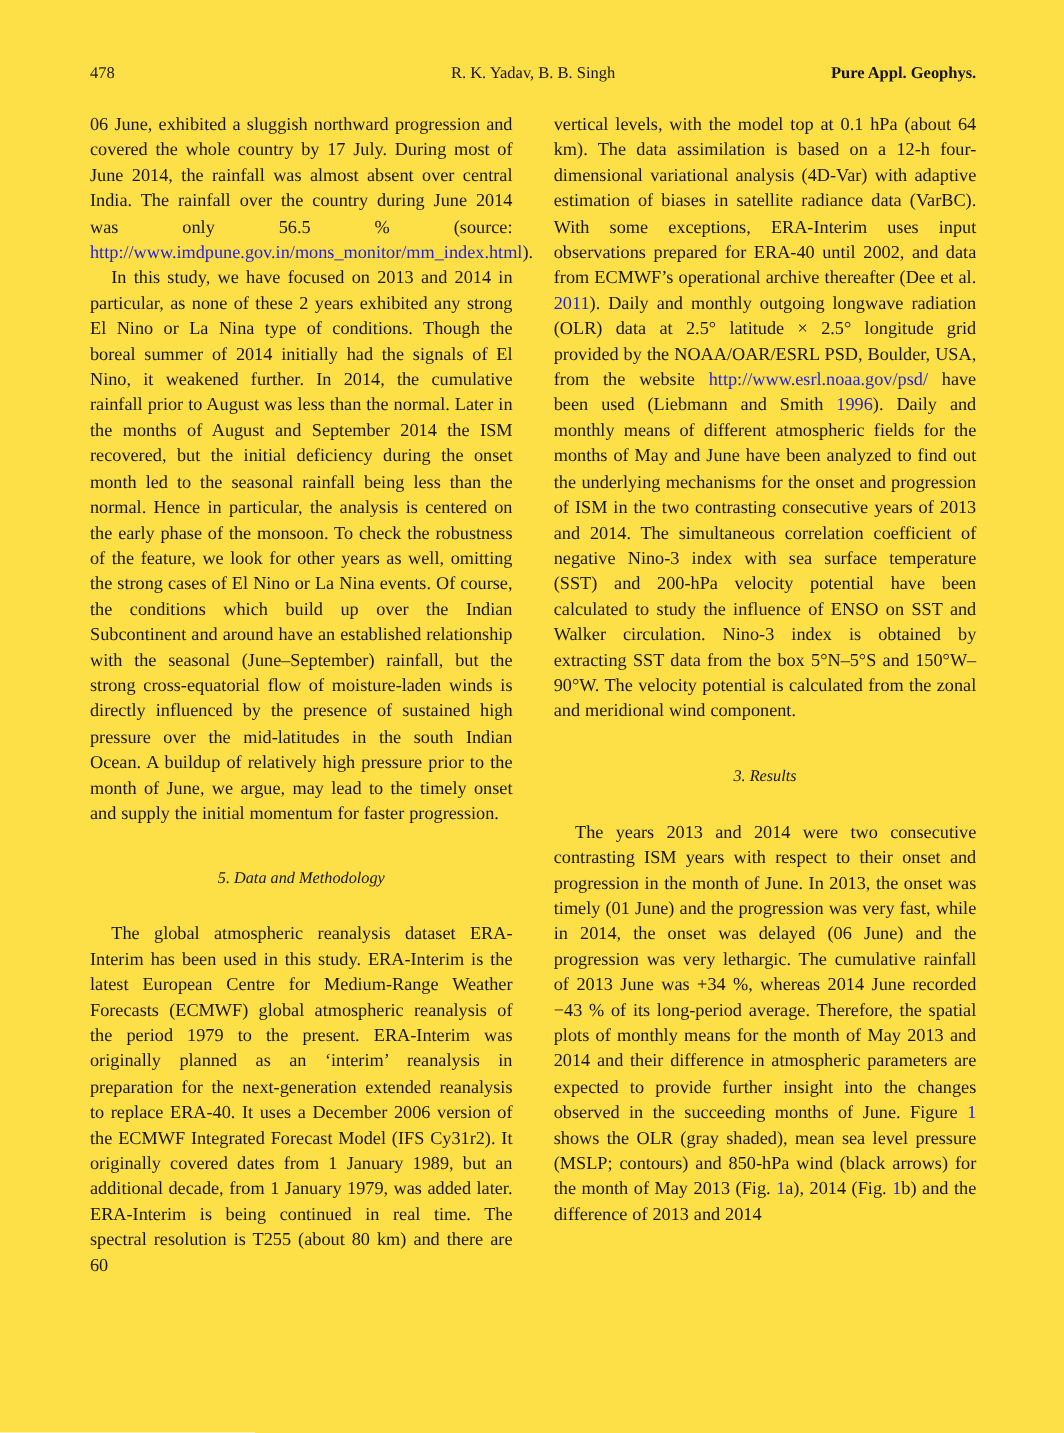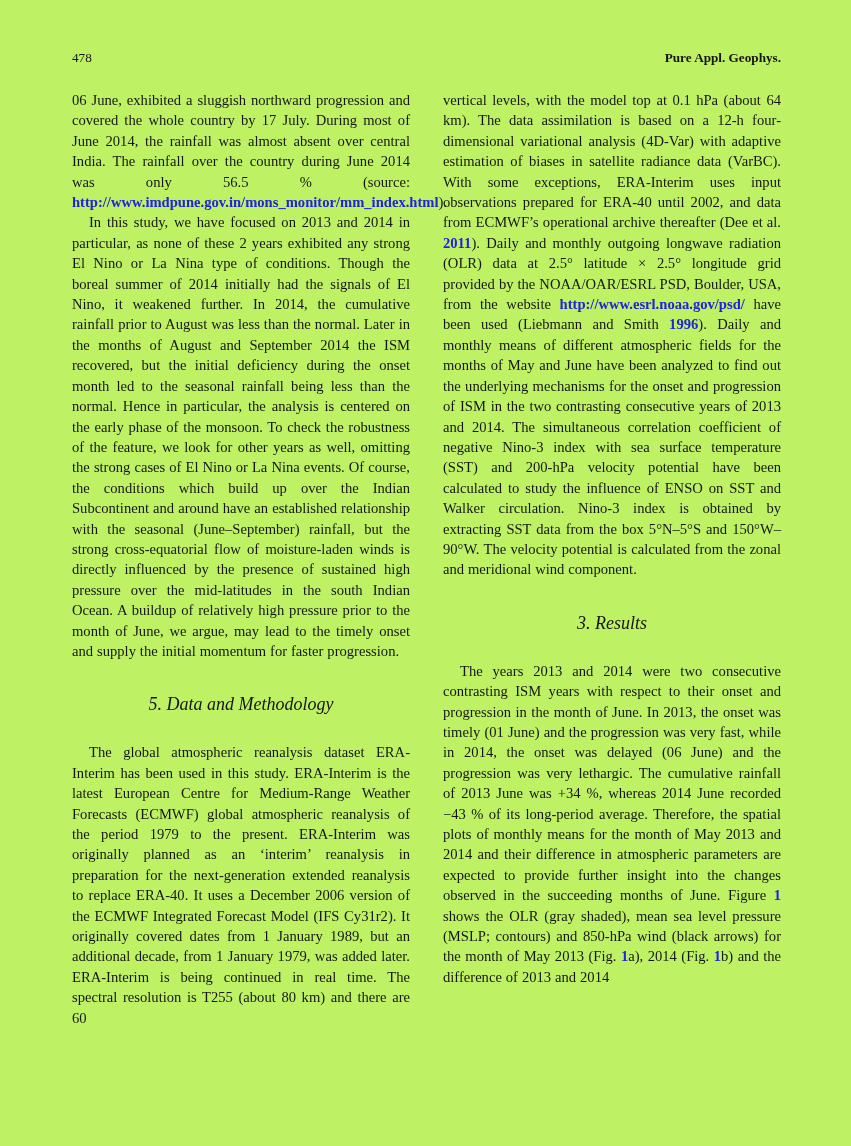--- a/index.html
+++ b/index.html
@@ -4,21 +4,21 @@
 <style>
   html, body {
     margin: 0;
     padding: 0;
     background: #ffffff;
   }
   .page {
     position: relative;
     width: 851px;
     height: 1146px;
-    background: #bef264;
+    background: #fde047;
     font-family: "Liberation Serif", serif;
     color: #161616;
     overflow: hidden;
   }
   .running-head {
     position: absolute;
     top: 50px;
     left: 72px;
     width: 709px;
     height: 18px;
@@ -56,36 +56,36 @@
     font-size: 14.6px;
     line-height: 20.4px;
     text-align: justify;
     word-spacing: 0.02em;
   }
   .col p.indent {
     text-indent: 17px;
   }
   .section-heading {
     font-style: italic;
-    font-size: 18px;
+    font-size: 13px;
     text-align: center;
     margin: 33px 0 27px 0;
   }
   .link {
     color: #2222dd;
-    font-weight: bold;
   }
 </style>
 </head>
 <body>
 
 <div class="page">
 
   <div class="running-head">
     <span class="page-num">478</span>
+    <span class="authors">R. K. Yadav, B. B. Singh</span>
     <span class="journal">Pure Appl. Geophys.</span>
   </div>
 
   <div class="columns">
     <div class="col">
         <p>06 June, exhibited a sluggish northward progression and covered the whole country by 17 July. During most of June 2014, the rainfall was almost absent over central India. The rainfall over the country during June 2014 was only 56.5 % (source: <span class="link">http://www.imdpune.gov.in/mons_monitor/mm_index.html</span>).</p>
         <p class="indent">In this study, we have focused on 2013 and 2014 in particular, as none of these 2 years exhibited any strong El Nino or La Nina type of conditions. Though the boreal summer of 2014 initially had the signals of El Nino, it weakened further. In 2014, the cumulative rainfall prior to August was less than the normal. Later in the months of August and September 2014 the ISM recovered, but the initial deficiency during the onset month led to the seasonal rainfall being less than the normal. Hence in particular, the analysis is centered on the early phase of the monsoon. To check the robustness of the feature, we look for other years as well, omitting the strong cases of El Nino or La Nina events. Of course, the conditions which build up over the Indian Subcontinent and around have an established relationship with the seasonal (June–September) rainfall, but the strong cross-equatorial flow of moisture-laden winds is directly influenced by the presence of sustained high pressure over the mid-latitudes in the south Indian Ocean. A buildup of relatively high pressure prior to the month of June, we argue, may lead to the timely onset and supply the initial momentum for faster progression.</p>
         <div class="section-heading">5. Data and Methodology</div>
         <p class="indent">The global atmospheric reanalysis dataset ERA-Interim has been used in this study. ERA-Interim is the latest European Centre for Medium-Range Weather Forecasts (ECMWF) global atmospheric reanalysis of the period 1979 to the present. ERA-Interim was originally planned as an ‘interim’ reanalysis in preparation for the next-generation extended reanalysis to replace ERA-40. It uses a December 2006 version of the ECMWF Integrated Forecast Model (IFS Cy31r2). It originally covered dates from 1 January 1989, but an additional decade, from 1 January 1979, was added later. ERA-Interim is being continued in real time. The spectral resolution is T255 (about 80 km) and there are 60</p>
       </div>

